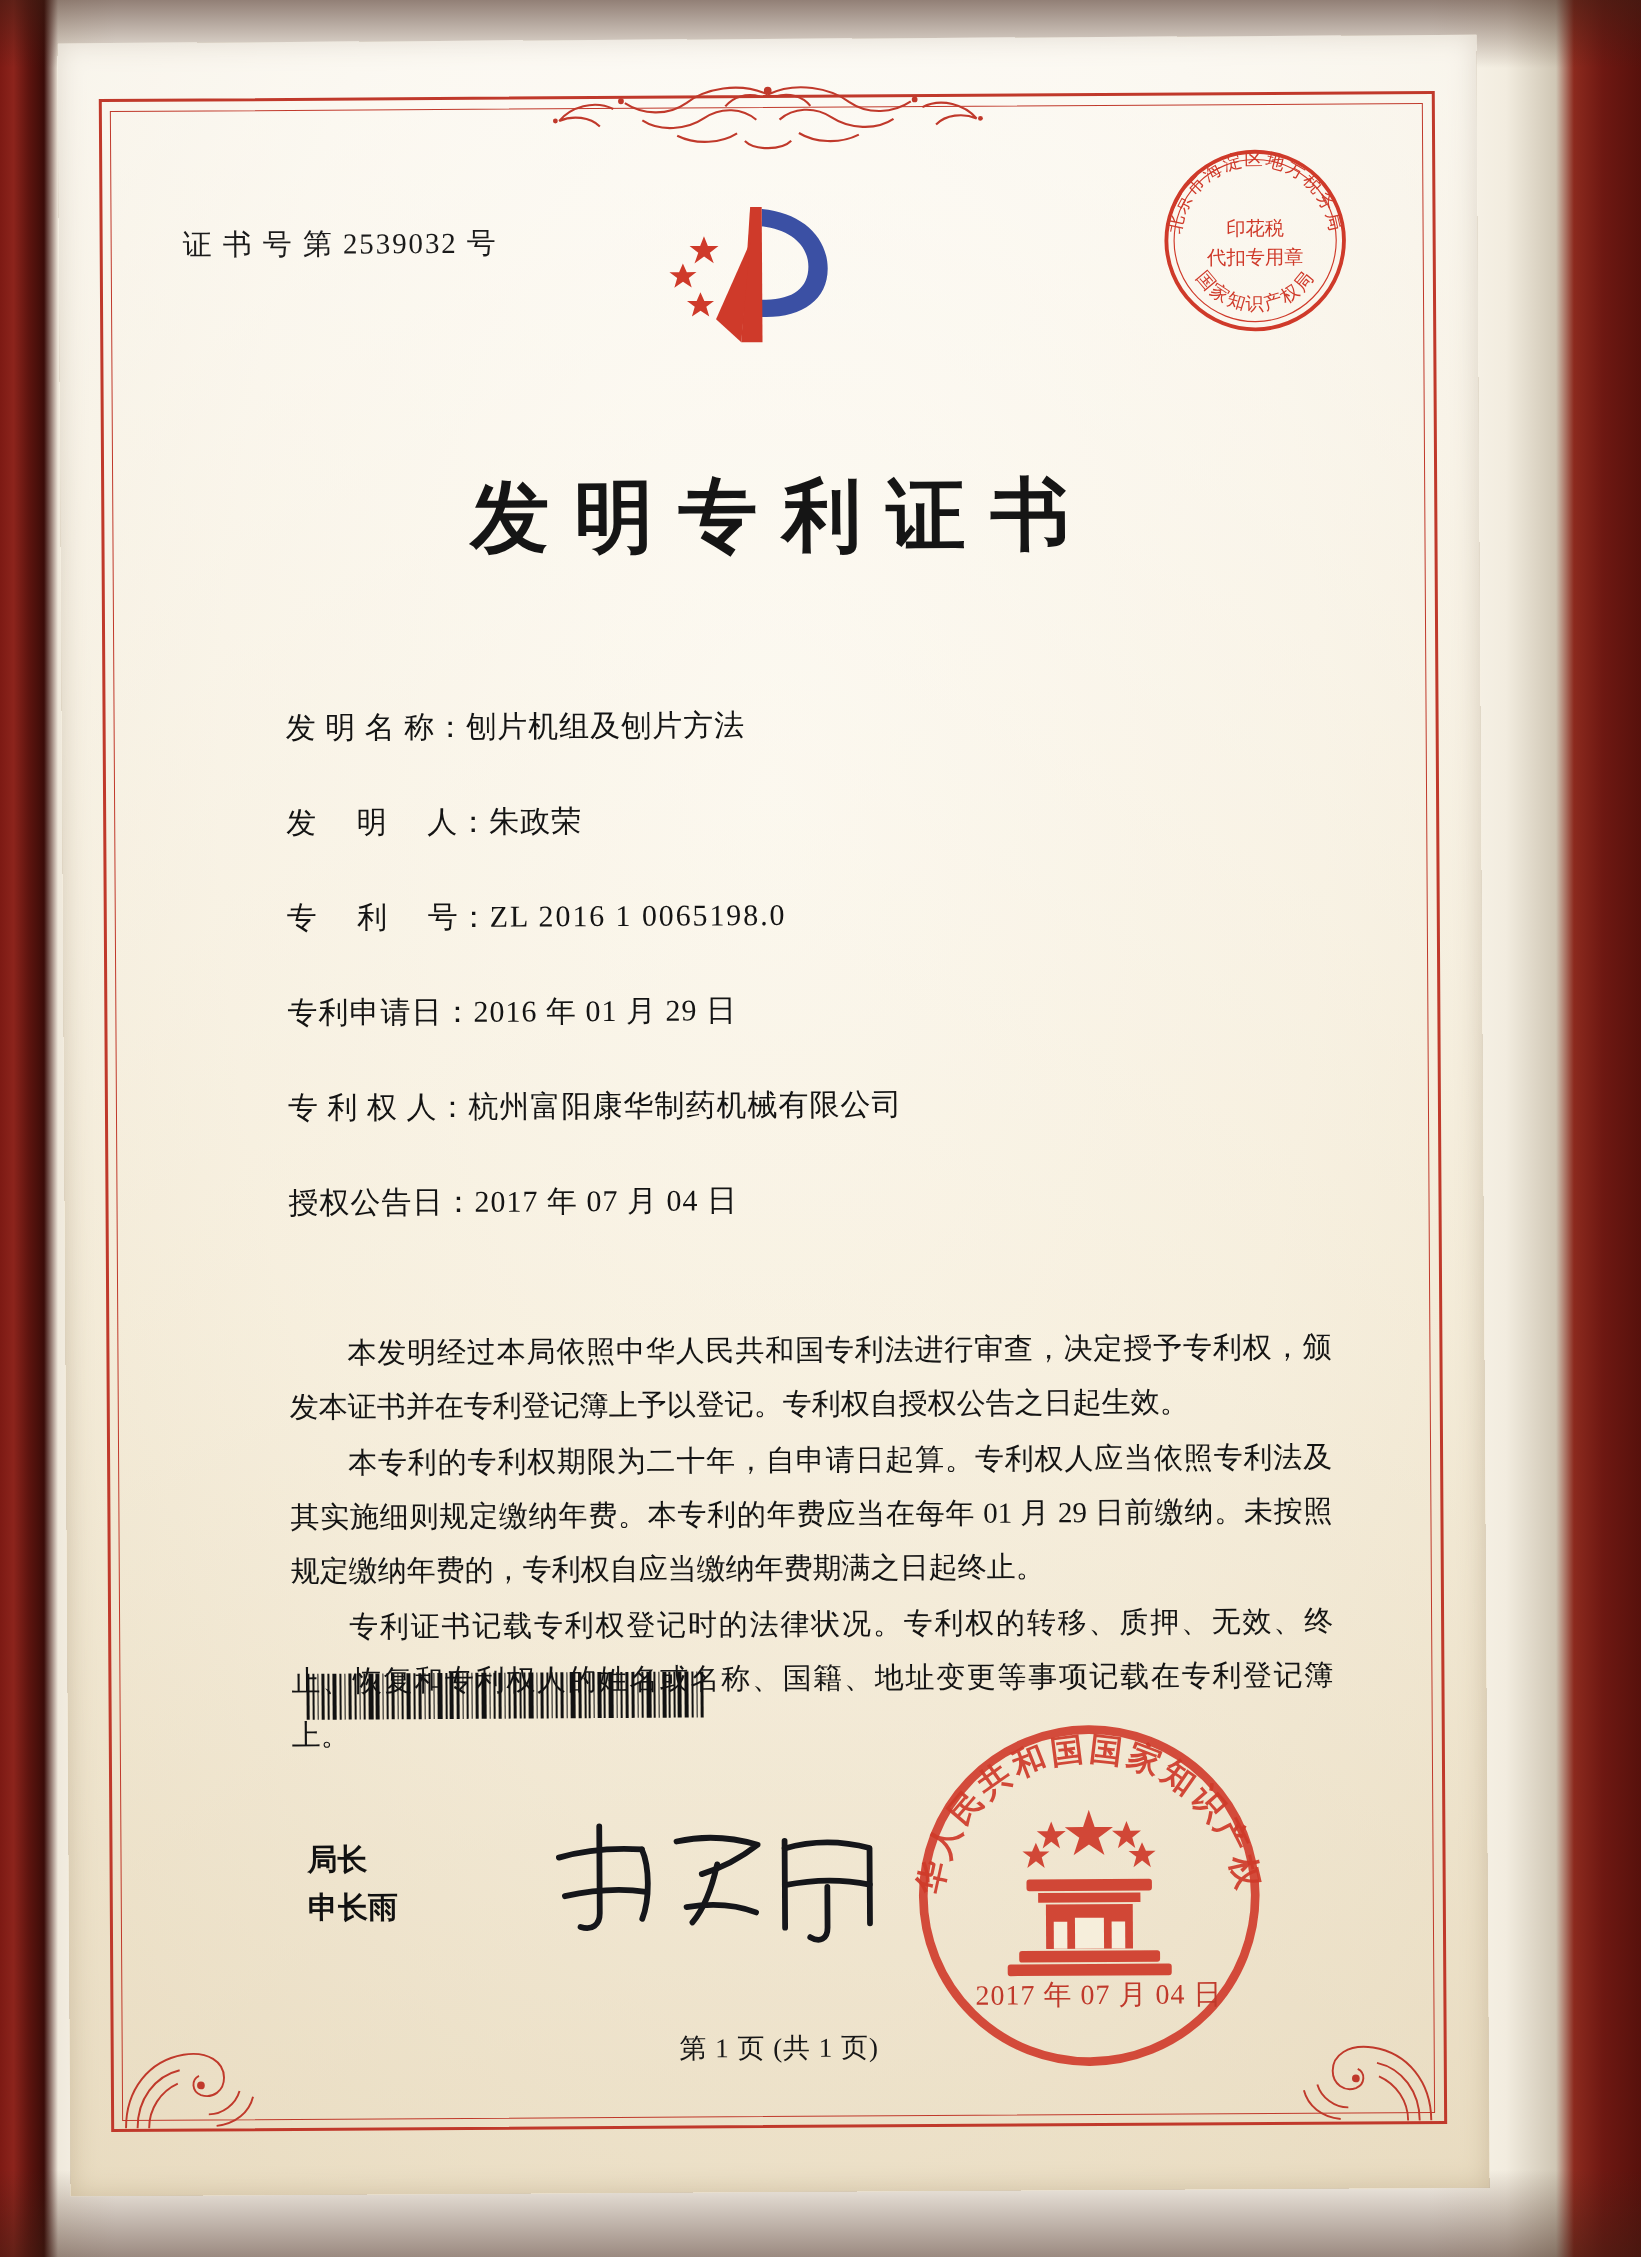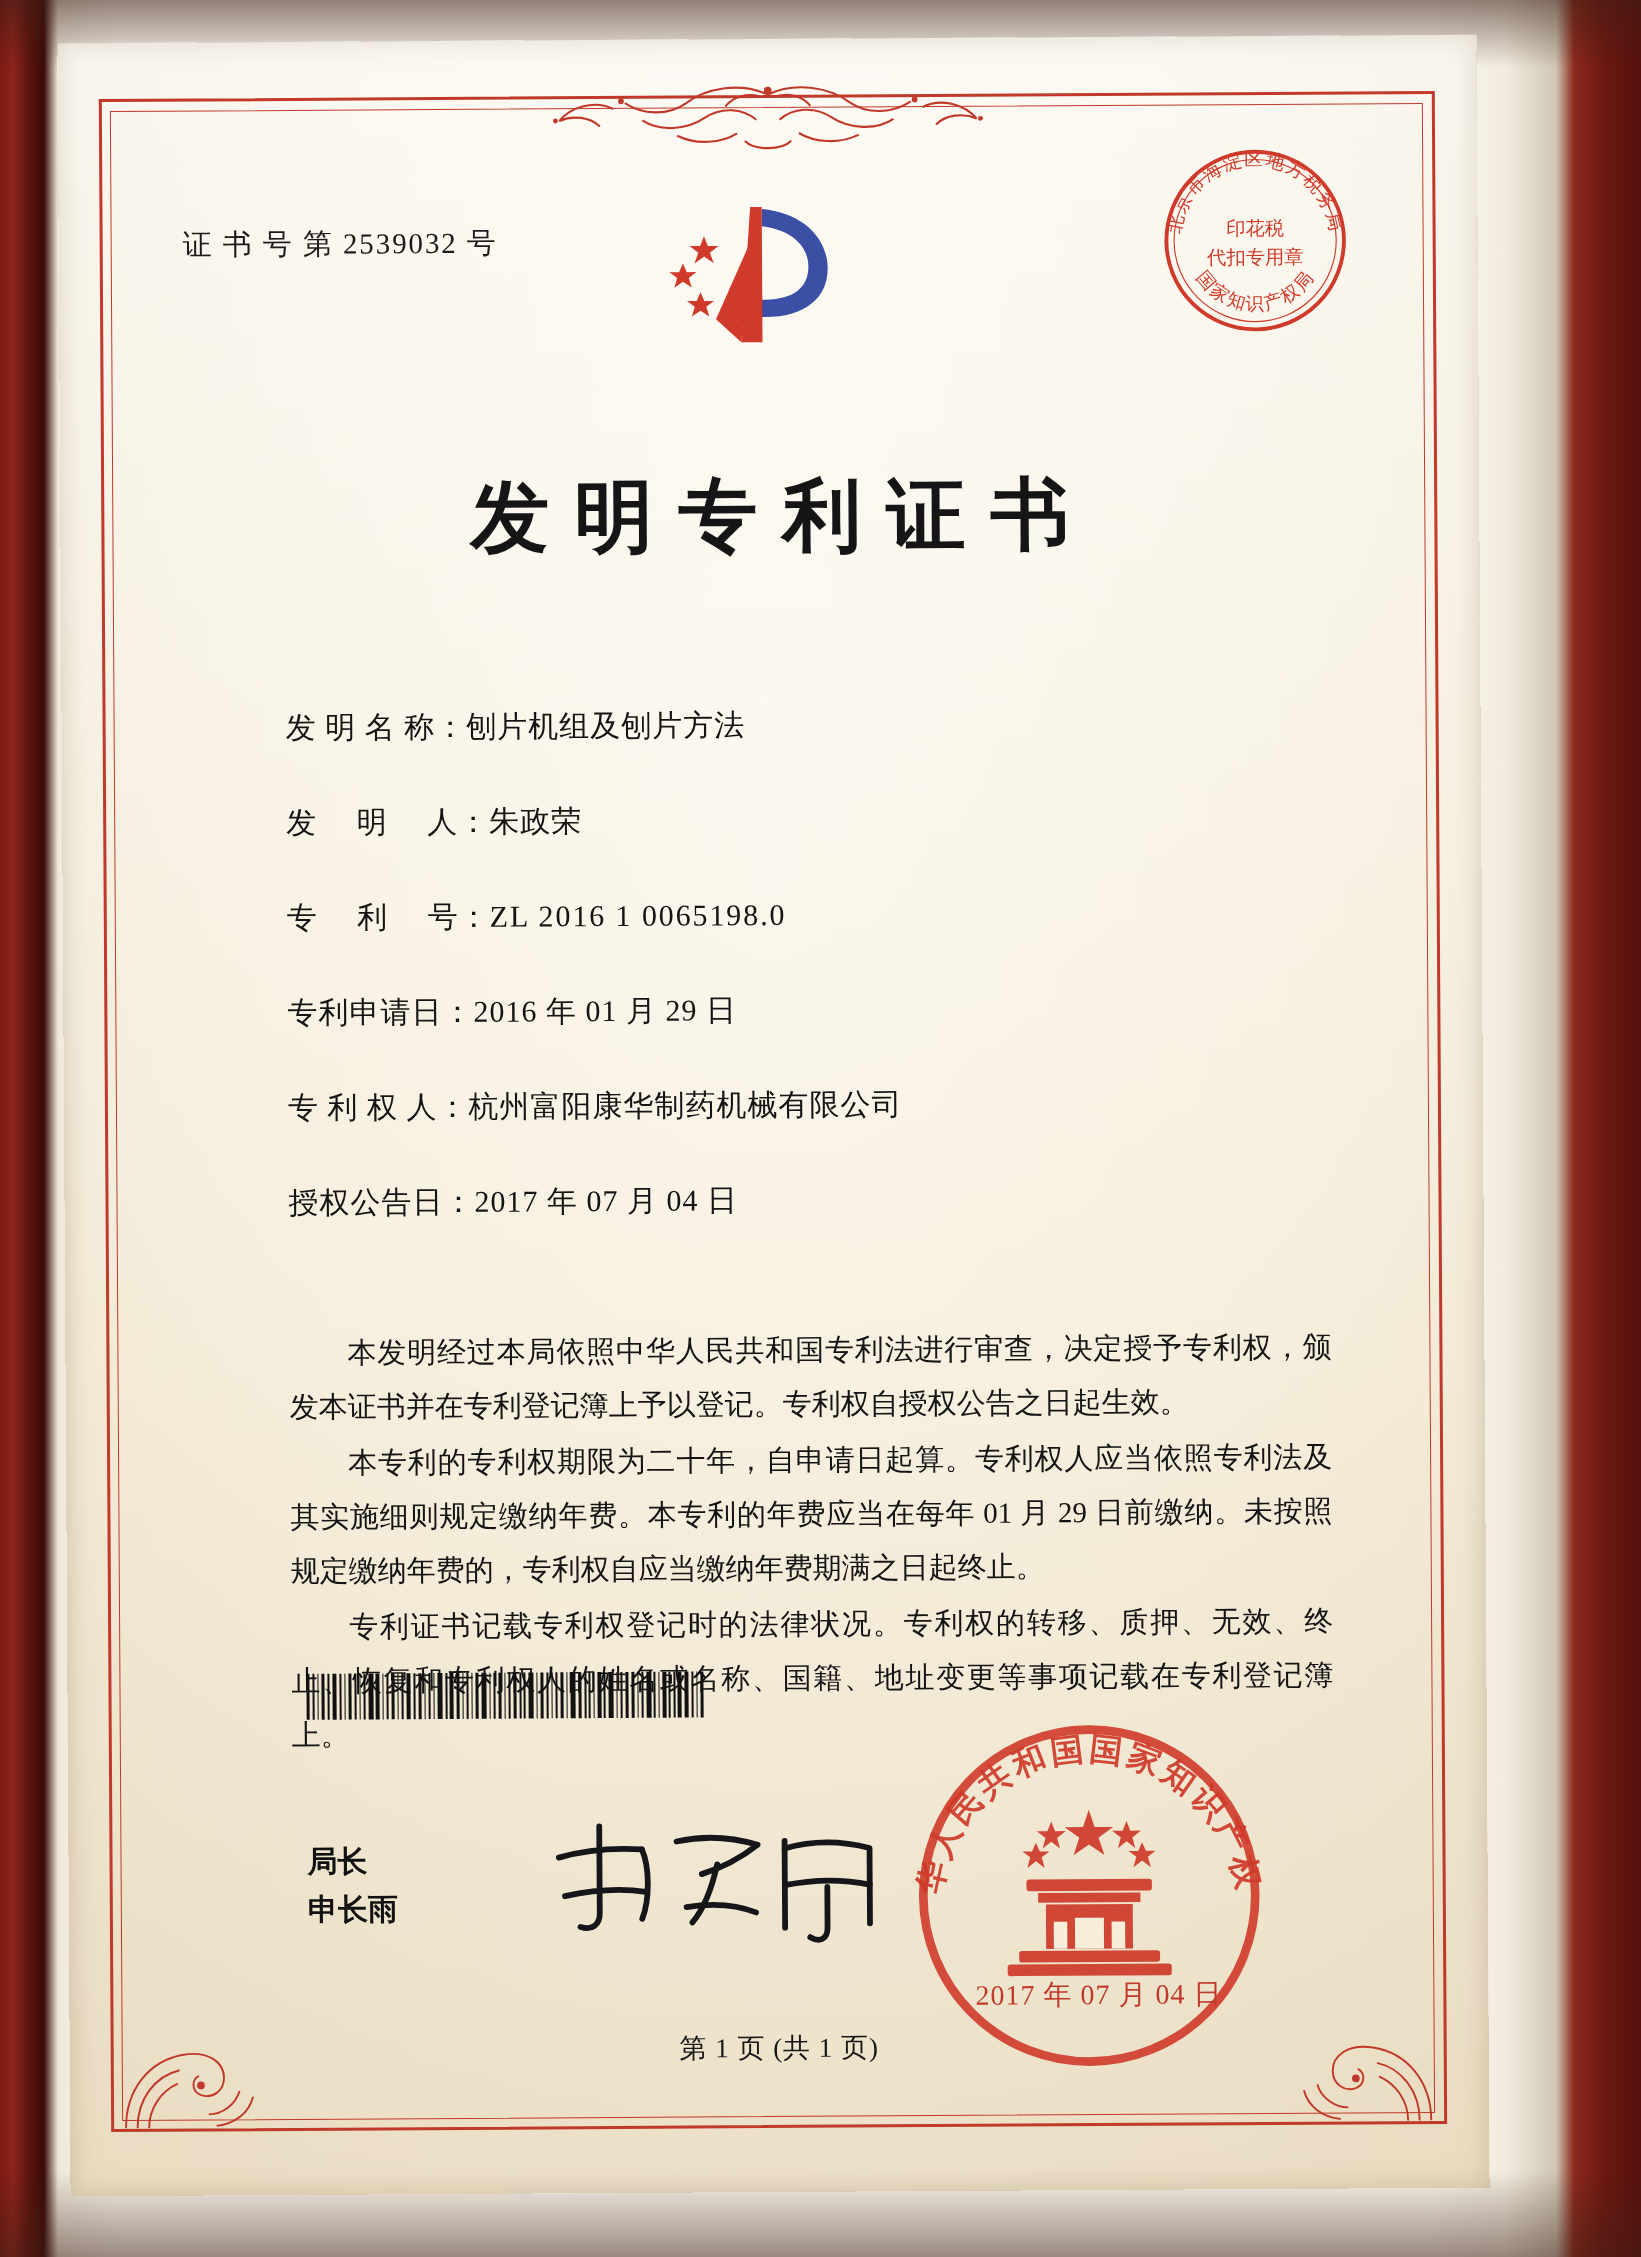--- a/index.html
+++ b/index.html
@@ -178,21 +178,21 @@
   }
 
   
   .sig-block {
     position: absolute;
     left: 239px;
     top: 1796px;
     font-size: 30px;
     line-height: 48px;
     color: #111;
-    font-family: Liberation Sans, sans-serif;
+    font-family: Liberation Mono, monospace;
     font-weight: 600;
   }
   .sig-hand {
     position: absolute;
     left: 473px;
     top: 1767px;
     width: 357px;
     height: 145px;
   }
 

